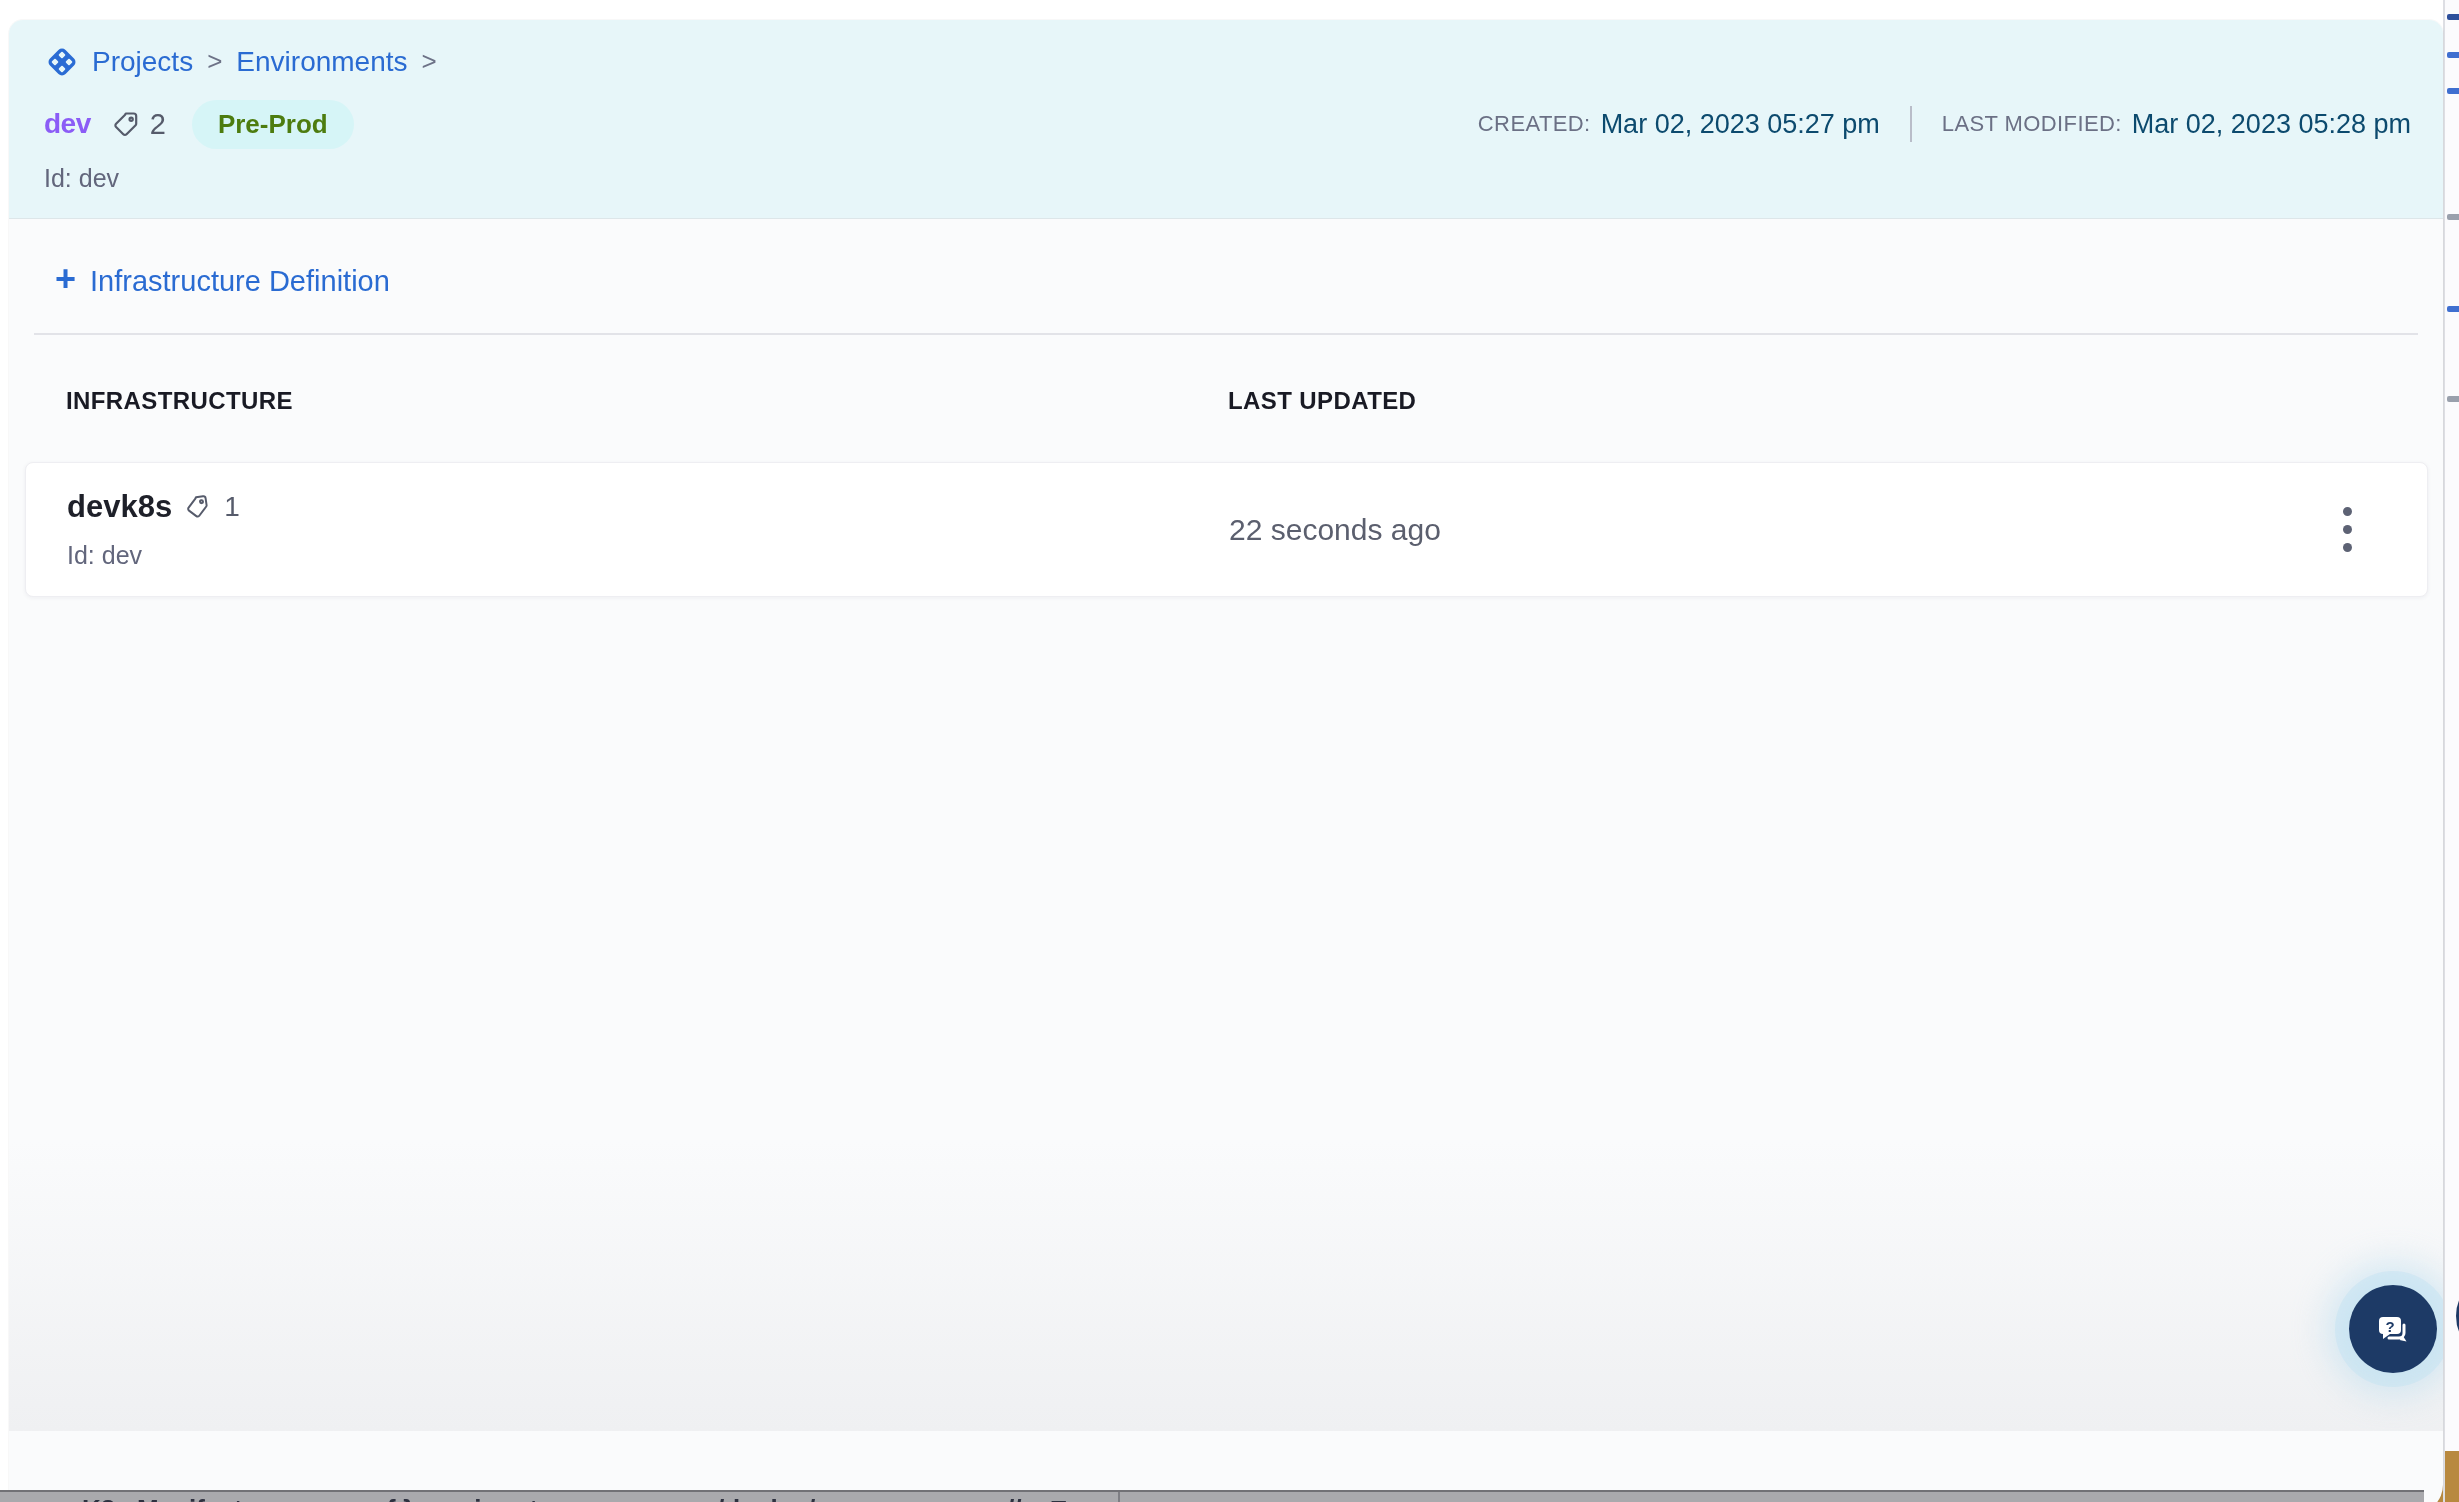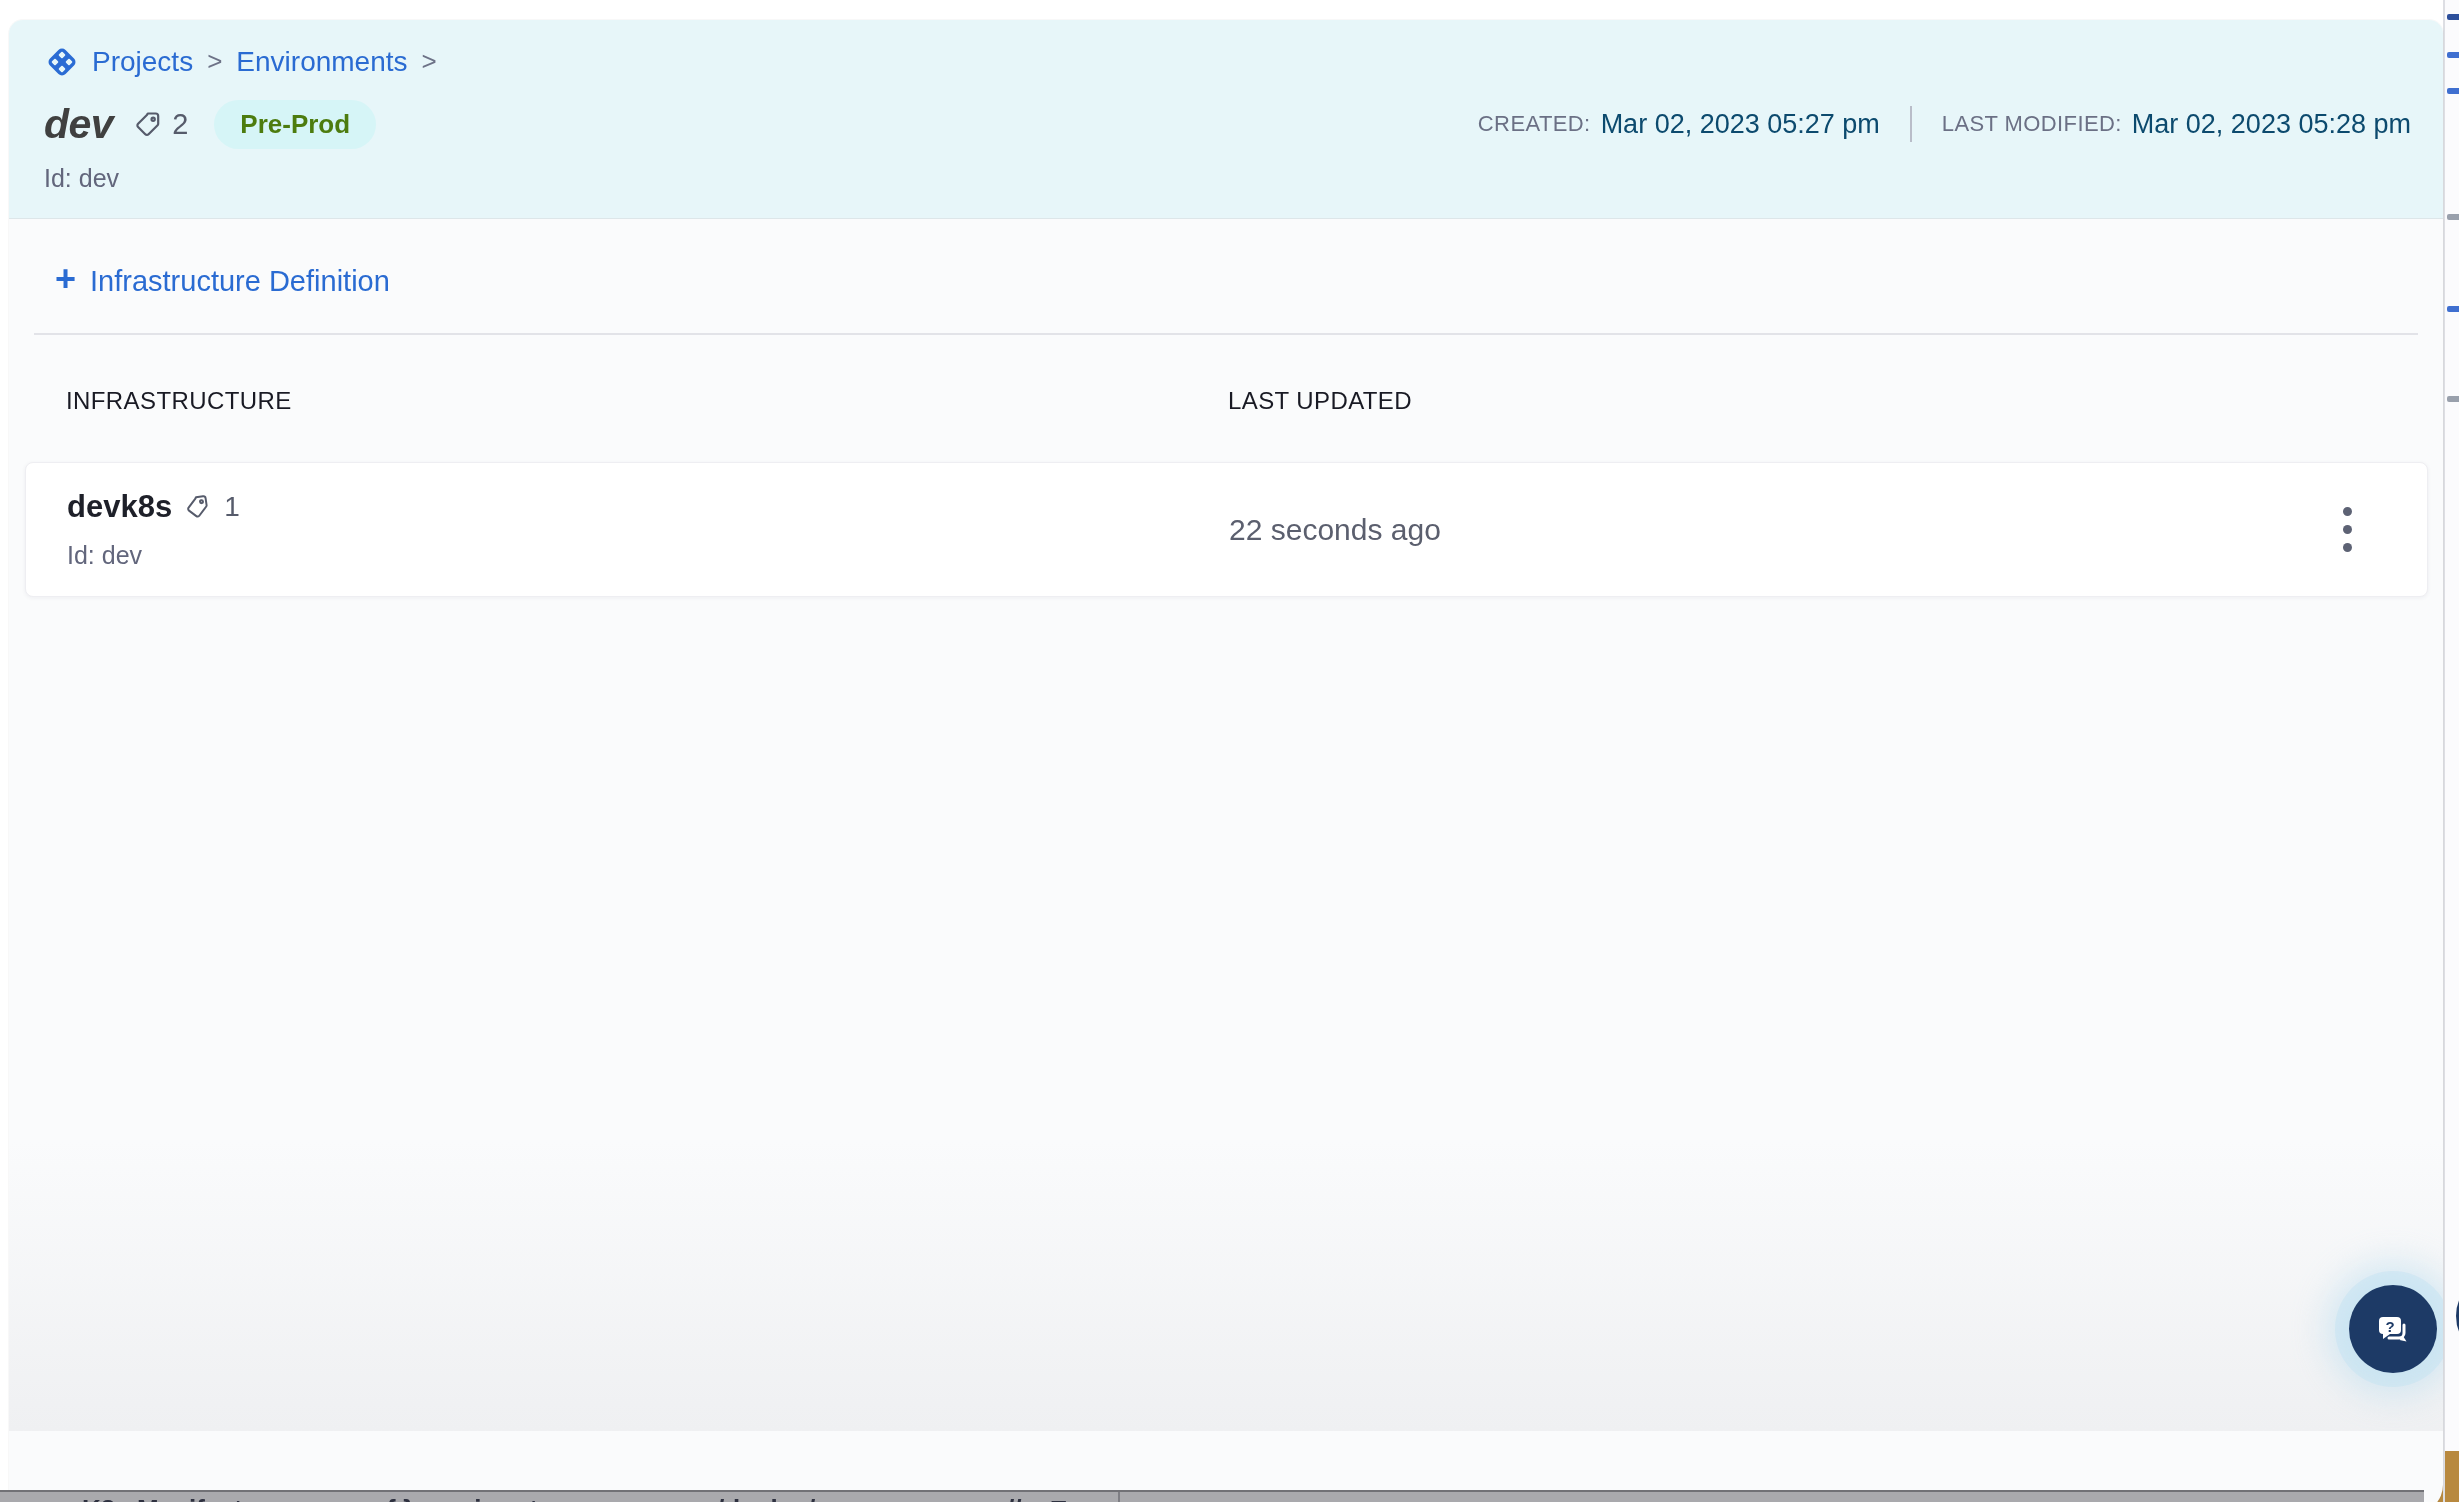--- a/index.html
+++ b/index.html
@@ -23,21 +23,21 @@
            box-shadow:0 0 0 1px rgba(20,20,40,.03);margin-top:8px; }
 
   
   .env-header { height:199px; background:#e7f6f9; border-bottom:1px solid #dde6e9; padding:24px 32px 0 35px; }
   .breadcrumb { display:flex; align-items:center; gap:12px; font-size:28px; height:36px; }
   .crumb-link { color:#2a6bd2; cursor:pointer; }
   .crumb-sep { color:#6d7287; font-size:26px; padding:0 2px; transform:translateY(-1px); }
   .projects-icon { width:36px; height:36px; display:block; }
 
   .title-row { display:flex; align-items:center; margin-top:20px; height:48px; }
-  .env-title { font-size:41px; font-weight:700; color:#404040; letter-spacing:-0.5px;font-style:italic; }
+  .env-title { font-size:28px; font-weight:700; color:#8b5cf6; letter-spacing:-0.5px; }
   .tag-group { display:flex; align-items:center; gap:8px; margin-left:20px; color:#565b6b; font-size:29px; }
   .tag-icon { width:31px; height:31px; transform:rotate(0deg); }
   .type-badge { margin-left:26px; background:#d6f5f7; color:#4d7c0f; font-weight:700;
                 font-size:26px; padding:9px 26px; border-radius:994px; }
   .meta { margin-left:auto; display:flex; align-items:center; }
   .meta-label { font-size:22px; color:#6b7085; letter-spacing:0.4px; margin-right:10px; }
   .meta-value { font-size:27px; color:#0c4a6e; }
   .meta-divider { width:2px; height:36px; background:#b9bdc9; margin:0 30px; }
   .id-line { margin-top:16px; font-size:25px; color:#62667c; }
 
@@ -51,21 +51,21 @@
 
   
   .content { position:relative; height:1212px;
              background:linear-gradient(180deg,#fafbfc 0%,#fafbfc 76%,#eff0f2 100%); }
   .add-btn { display:inline-flex; align-items:center; gap:14px; margin:44px 0 0 46px;
              color:#2a6bd2; font-size:29px; cursor:pointer; }
   .plus-glyph { font-size:36px; font-weight:700; line-height:1; transform:translateY(-2px); }
   .divider { height:2px; background:#e2e3e8; margin:34px 25px 0 25px; }
 
   .table-head { display:flex; padding-left:57px; margin-top:52px;
-                font-size:24px; font-weight:400; color:#191a24; letter-spacing:0.4px; }
+                font-size:24px; font-weight:700; color:#191a24; letter-spacing:0.4px; }
   .th-infra { width:1162px; }
   .th-updated { flex:1; }
 
   .row-card { margin:47px 15px 0 16px; height:135px; background:#ffffff;
               border:1px solid #eeeef2; border-radius:8px;
               box-shadow:0 1px 4px rgba(30,30,60,.06);
               display:flex; align-items:center; cursor:pointer; }
   .cell-infra { width:1162px; padding-left:41px; }
   .infra-name-row { display:flex; align-items:center; gap:12px; }
   .infra-name { font-size:31px; font-weight:700; color:#1e2029; }

